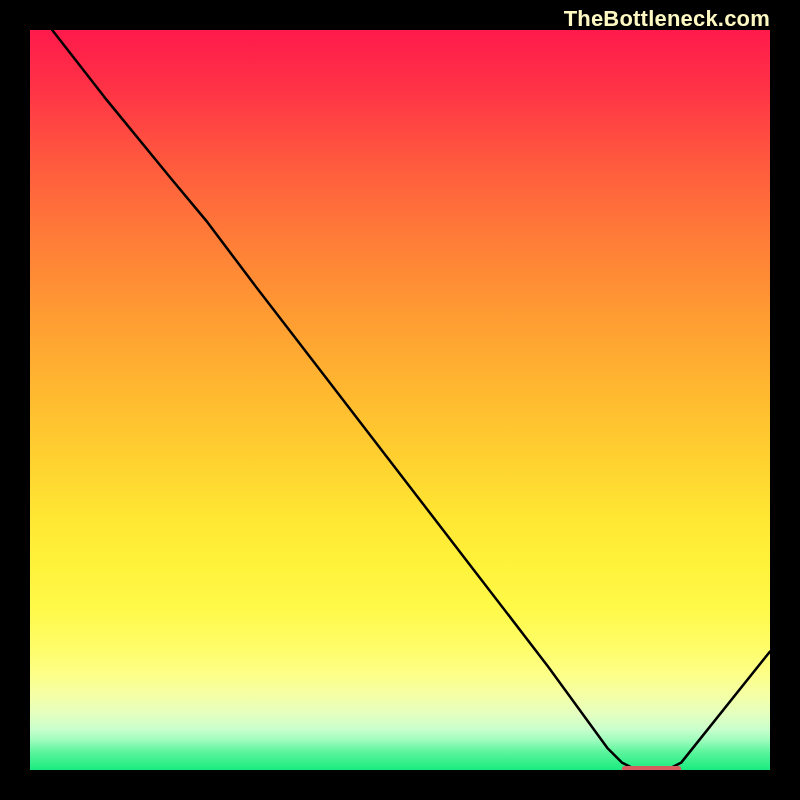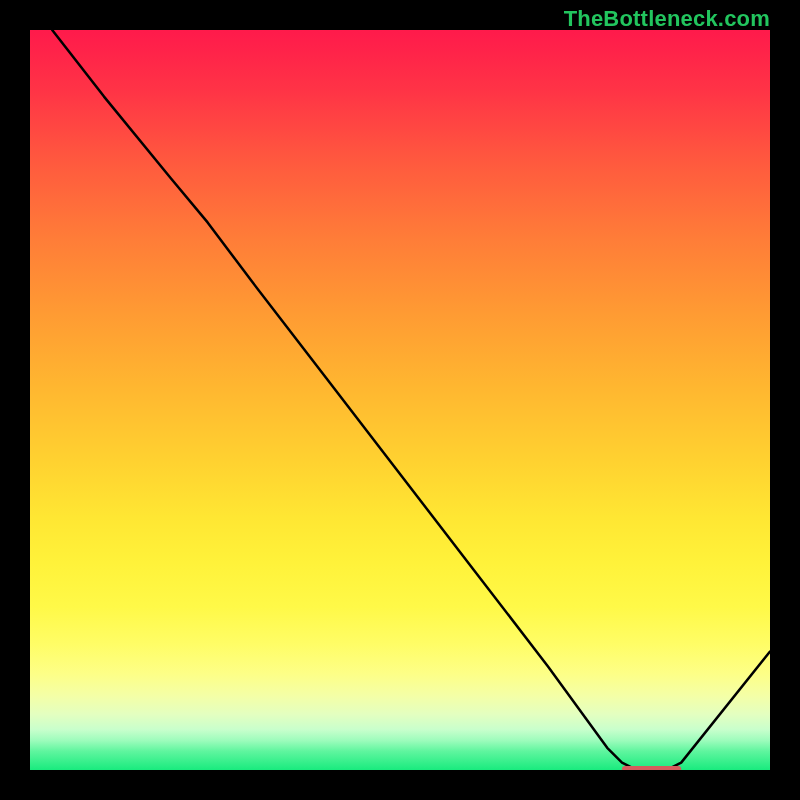--- a/index.html
+++ b/index.html
@@ -57,21 +57,21 @@
     width: 740px;
     height: 740px;
   }
   .attribution {
     position: absolute;
     top: 6px;
     right: 30px;
     font-family: Arial, Helvetica, sans-serif;
     font-size: 22px;
     font-weight: 600;
-    color: #22c55e;
+    color: #fef9c3;
     letter-spacing: 0.2px;
   }
 </style>
 </head>
 <body>
 
 <div class="frame">
 
   <div class="plot">
     <div class="gradient"></div>

